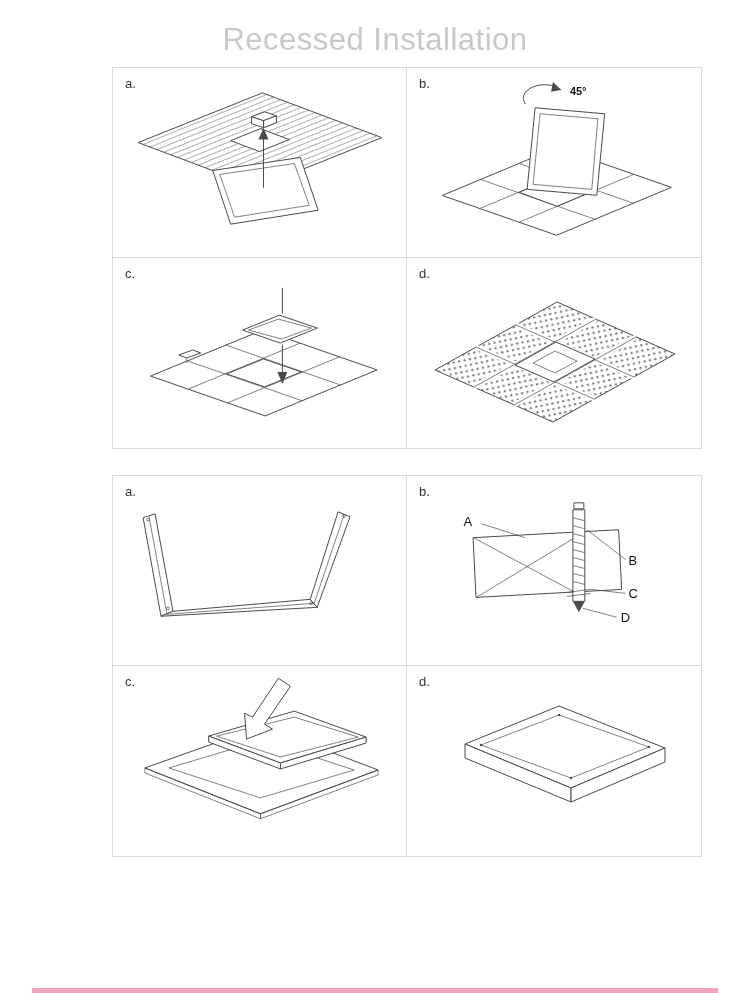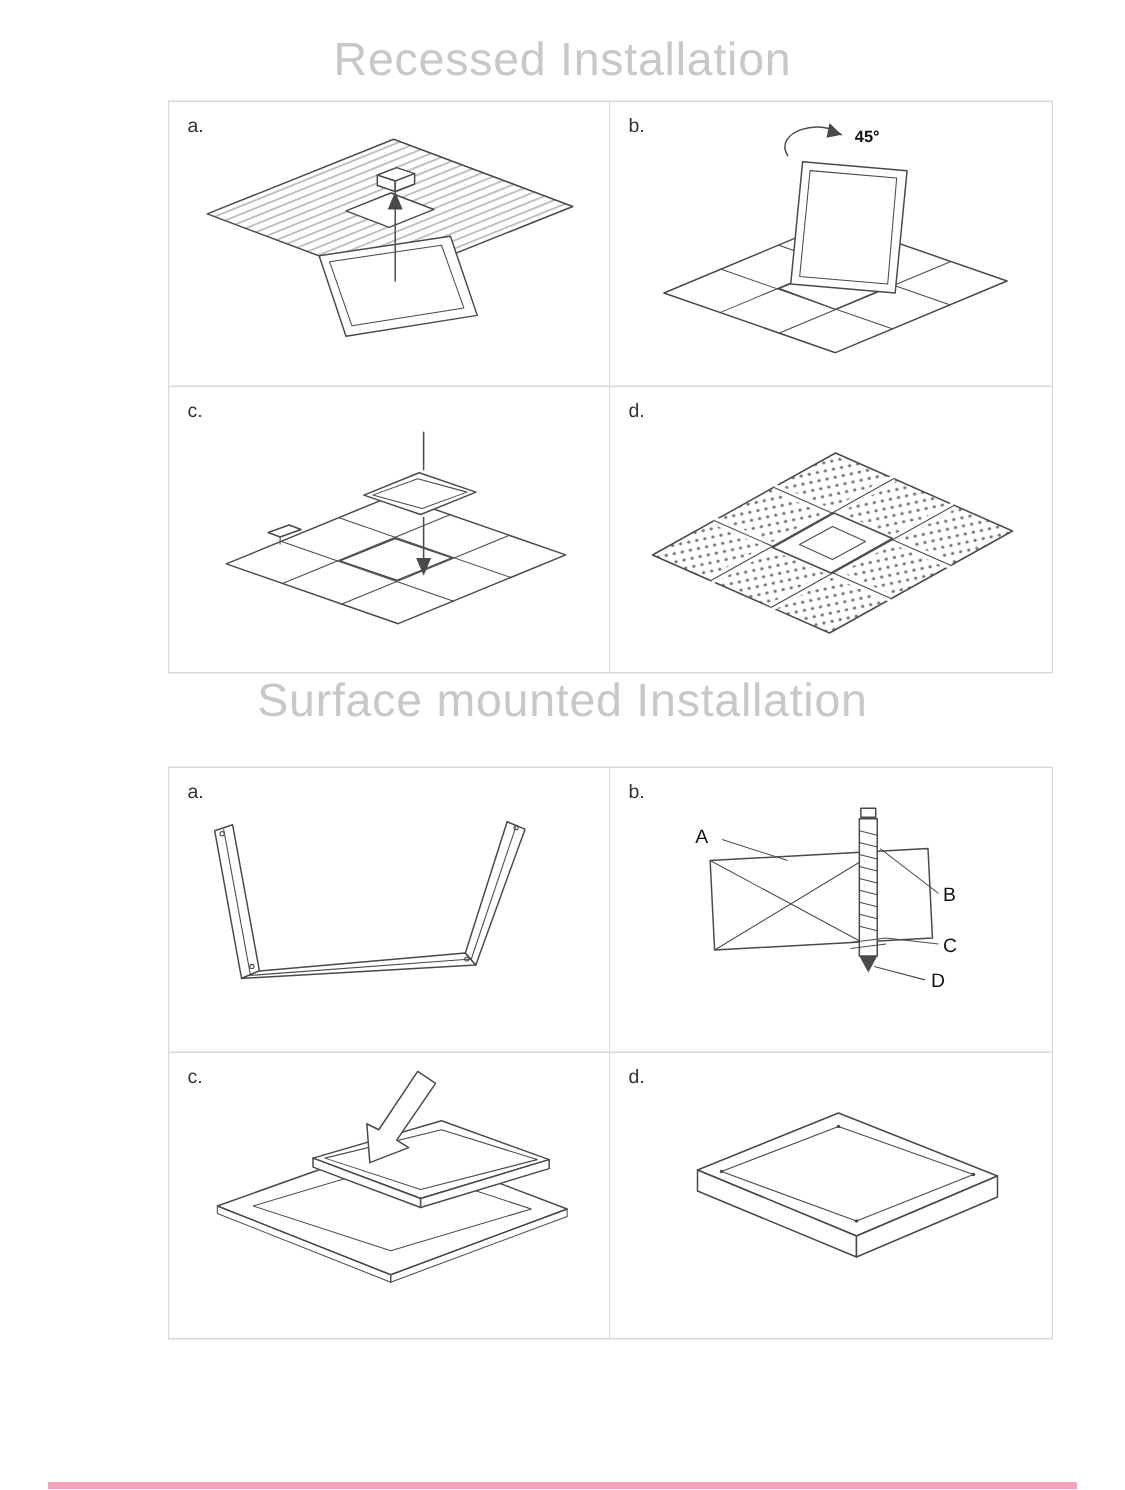--- a/index.html
+++ b/index.html
@@ -136,21 +136,20 @@
           <line class="thin" x1="109" y1="67" x2="227" y2="119"></line>
         </g>
         <g>
           <polygon class="sw" points="108,107 149,84 188,101 147,124"></polygon>
           <polygon class="thin" points="126,105 148,93 170,103 148,115"></polygon>
         </g>
       </svg>
     </div>
   </div>
 
-  <h1 class="sec-title t2">Surface mounted Installation</h1>
 
   <div class="grid g2">
 
     <div class="cell br bb">
       <span class="step-label">a.</span>
       <svg viewBox="0 0 294 190">
         <g>
           <polygon class="sw" points="30,42 42,38 60,136 48,141"></polygon>
           <polygon class="sw" points="48,141 60,136 198,124 205,132"></polygon>
           <polygon class="sw" points="205,132 198,124 226,36 238,41"></polygon>

